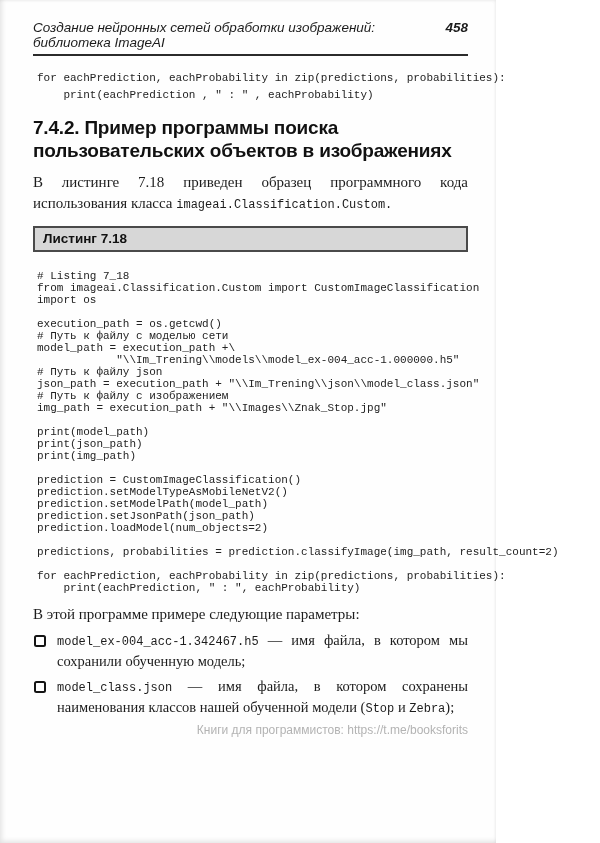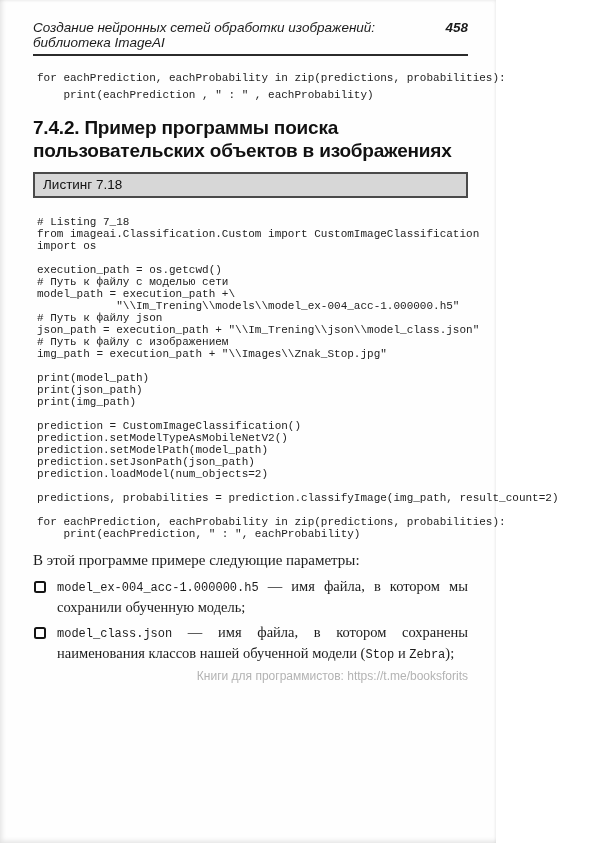--- a/index.html
+++ b/index.html
@@ -58,21 +58,21 @@
   p.justified { text-align: justify; }
   .mono-inline {
     font-family: "Liberation Mono", "DejaVu Sans Mono", monospace;
     font-size: 12px;
   }
   .listing-bar {
     margin-top: 10px;
     background: #d7d7d7;
     border: 2px solid #4a4a4a;
     font-family: "Liberation Sans", sans-serif;
-    font-weight: normal;
+    font-weight: bold;
     font-size: 13.5px;
     padding: 3px 8px 4px 8px;
     color: #111;
   }
   pre.listing-code {
     font-size: 11px;
     line-height: 12px;
     margin: 18px 0 0 4px;
   }
   .bullet-list { margin: 0; }
@@ -111,20 +111,21 @@
     <span>Создание нейронных сетей обработки изображений: библиотека ImageAI</span>
     <span class="page-number">458</span>
   </div>
 
   <pre class="code">for eachPrediction, eachProbability in zip(predictions, probabilities):
     print(eachPrediction , " : " , eachProbability)</pre>
 
 
   <h2 class="section-heading">7.4.2. Пример программы поиска пользовательских объектов в изображениях</h2>
 
+  <p class="body justified"><span>В листинге 7.18 приведен образец программного кода использования класса </span><span class="mono-inline">imageai.Classification.Custom.</span></p>
 
   <div class="listing-bar">
     <span>Листинг 7.18</span>
   </div>
 
   <pre class="code listing-code"># Listing 7_18
 from imageai.Classification.Custom import CustomImageClassification
 import os
 
 execution_path = os.getcwd()
@@ -149,21 +150,21 @@
 predictions, probabilities = prediction.classifyImage(img_path, result_count=2)
 
 for eachPrediction, eachProbability in zip(predictions, probabilities):
     print(eachPrediction, " : ", eachProbability)</pre>
 
   <p class="body">В этой программе примере следующие параметры:</p>
 
   <div class="bullet-list">
 
     <div class="bullet-item">
-      <span class="square-bullet"></span><span class="mono-inline">model_ex-004_acc-1.000000.h5</span><span> — имя файла, в котором мы сохранили обученную модель;</span>
+      <span class="square-bullet"></span><span class="mono-inline">model_ex-004_acc-1.342467.h5</span><span> — имя файла, в котором мы сохранили обученную модель;</span>
     </div>
 
     <div class="bullet-item">
       <span class="square-bullet"></span><span class="mono-inline">model_class.json</span><span> — имя файла, в котором сохранены наименования классов на­шей обученной модели (</span><span class="mono-inline">Stop</span><span> и </span><span class="mono-inline">Zebra</span><span>);</span>
     </div>
 
   </div>
 
   <div class="page-footer">Книги для программистов: https://t.me/booksforits</div>
 

